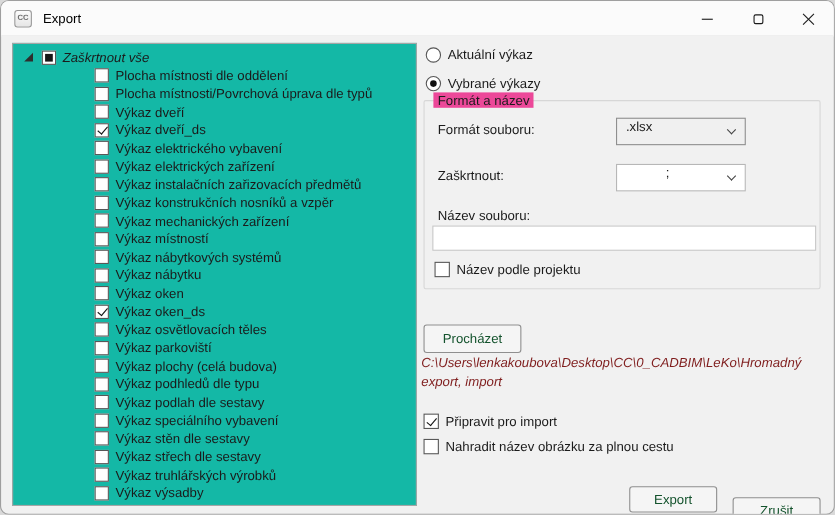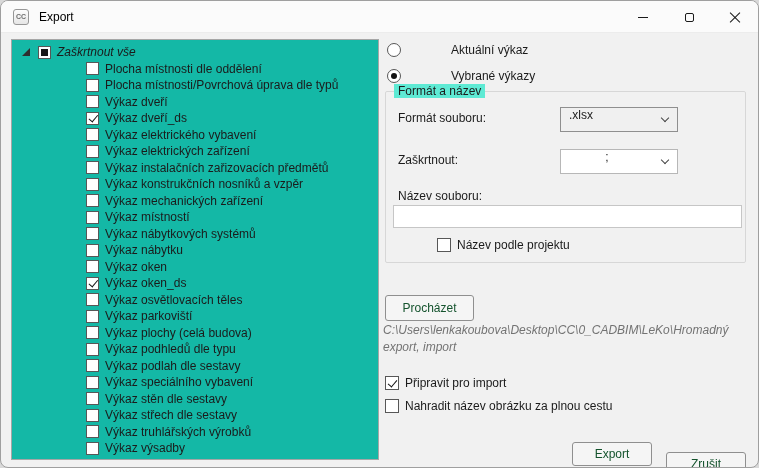--- a/index.html
+++ b/index.html
@@ -53,35 +53,35 @@
   .cb.indeterminate::after {
     content:""; position:absolute; left:2px; top:2px; width:7px; height:7px; background:#161616;
   }
   .cb.checked::after {
     content:""; position:absolute; left:3.5px; top:0.5px; width:4px; height:7.5px;
     border:solid #141414; border-width:0 1.6px 1.6px 0; transform:rotate(40deg);
   }
   .lbl { margin-left:6px; white-space:nowrap; }
   .italic { font-style:italic; }
   
-  .radio-row { position:absolute; display:flex; align-items:center; height:18px;gap:44px; }
+  .radio-row { position:absolute; display:flex; align-items:center; height:18px; }
   .radio {
     width:14px; height:14px; flex:none; border:1px solid #575757; border-radius:50%;
     background:#fff; position:relative;
   }
   .radio.selected::after {
     content:""; position:absolute; left:3px; top:3px; width:6px; height:6px;
     border-radius:50%; background:#111;
   }
   .groupbox {
     position:absolute; left:384px; top:90px; width:361px; height:172px;
     border:1px solid #d7d7d7; border-radius:2px;
   }
   .group-label {
-    position:absolute; top:-8px; left:8px; background:#5eead4; padding:0 4px;
+    position:absolute; top:-8px; left:8px; background:#ec4899; padding:0 4px;
   }
   .g-lbl { position:absolute; white-space:nowrap; }
   .dropdown {
     position:absolute; height:25px; display:flex; align-items:flex-start; cursor:default;
   }
   .dropdown.gray  { background:#f0f0f0; border:1px solid #8f8f8f; }
   .dropdown.white { background:#ffffff; border:1px solid #b7b7b7; }
   .dd-value { flex:1; padding-left:8px; }
   .dropdown.center .dd-value { text-align:center; padding-left:0; }
   .chev-box { width:24px; height:100%; display:flex; align-items:center; justify-content:center; flex:none; }
@@ -96,21 +96,21 @@
   }
   .cb-row { position:absolute; display:flex; align-items:center; height:18px; }
   .cb-row .cb { width:14px; height:14px; }
   .cb-row .cb.checked::after { left:4px; top:1px; width:4px; height:8px; }
   .btn {
     position:absolute; background:#f5f5f5; border:1px solid #8f8f8f; border-radius:3px;
     font:12px "Liberation Sans","DejaVu Sans",sans-serif; color:#14532d; cursor:default;
   }
   .path {
     position:absolute; left:382px; top:321px; width:362px;
-    font-style:italic; color:#737373; line-height:17px; overflow-wrap:break-word;
+    font-style:italic; color:#7f1d1d; line-height:17px; overflow-wrap:break-word;
   }
 </style>
 </head>
 <body>
 
 <div class="window">
 
   <div class="titlebar">
     <div class="app-icon">
       <span>CC</span>
@@ -261,21 +261,21 @@
       <span class="chev-box">
           <span class="chev"></span>
         </span>
     </div>
 
     <span class="g-lbl" style="left:12px; top:97px;">Název souboru:</span>
   </div>
 
   <input class="textinput" type="text" value="" style="">
 
-  <div class="cb-row" style="left:394px; top:235px;margin-left:42px;">
+  <div class="cb-row" style="left:394px; top:235px;">
     <span class="cb"></span>
     <span class="lbl">Název podle projektu</span>
   </div>
 
   <button class="btn" style="left:384px; top:294px; width:89px; height:26px;">Procházet</button>
   <div class="path">C:\Users\lenkakoubova\Desktop\CC\0_CADBIM\LeKo\Hromadný export, import</div>
 
   <div class="cb-row" style="left:384px; top:373px;">
     <span class="cb checked"></span>
     <span class="lbl">Připravit pro import</span>

